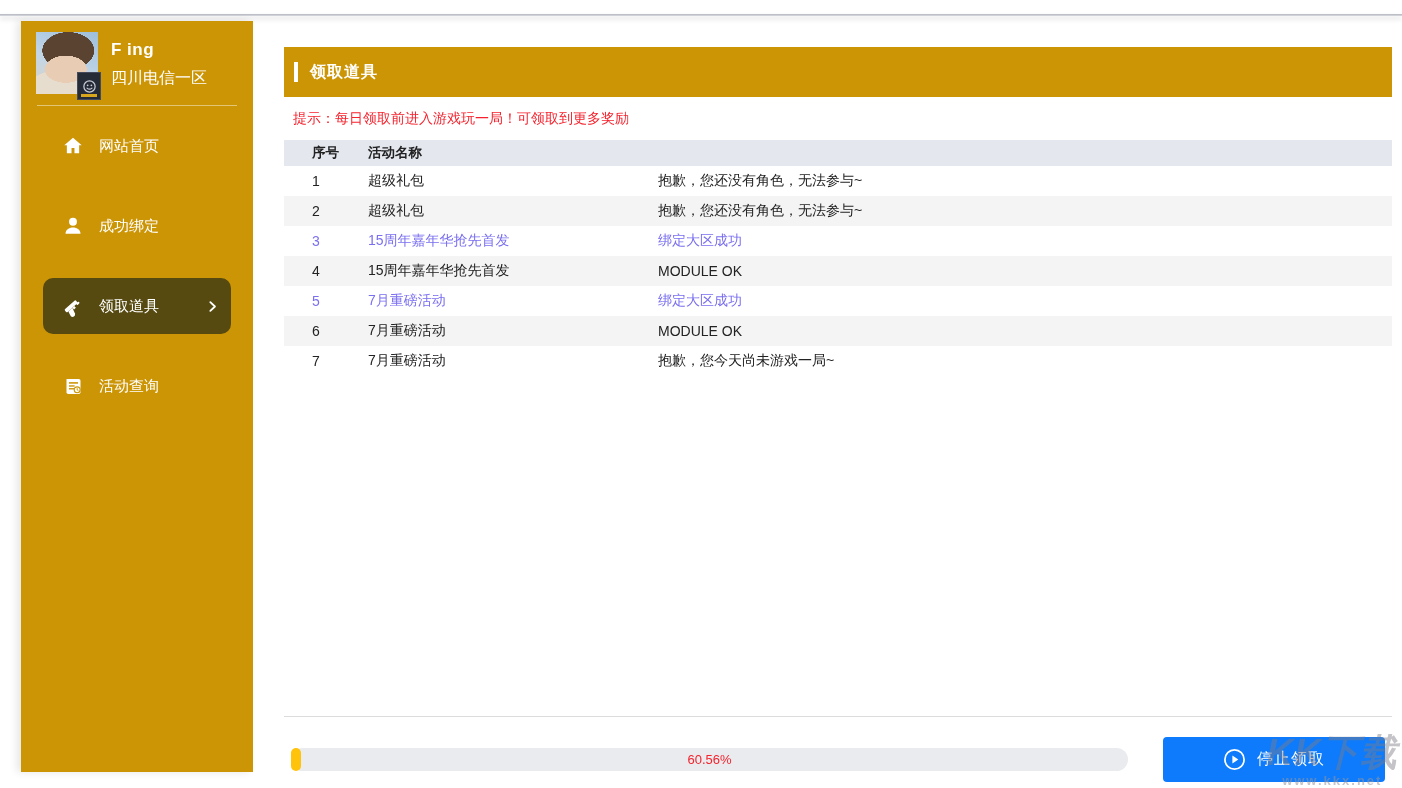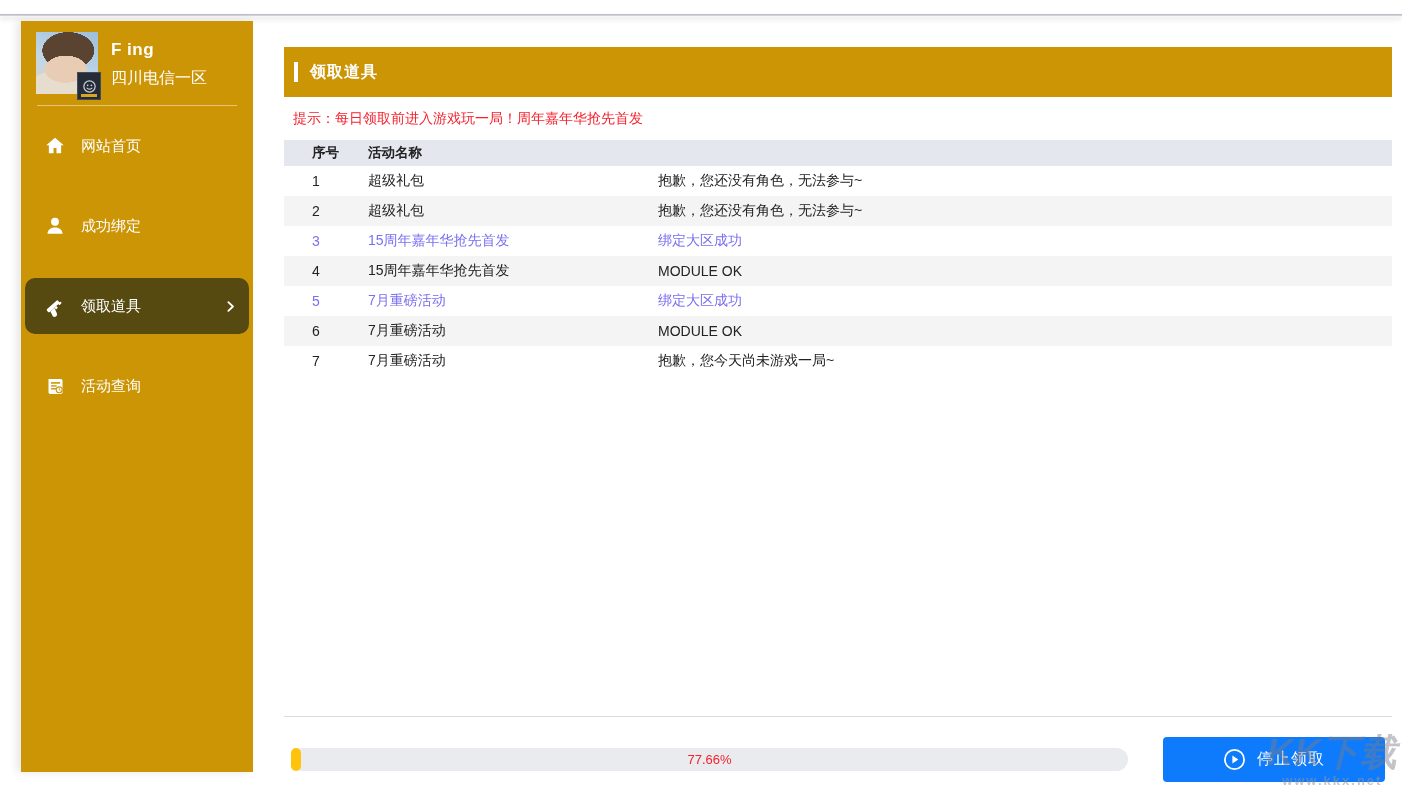--- a/index.html
+++ b/index.html
@@ -34,21 +34,21 @@
     display:flex; align-items:center; justify-content:center;
   }
   .avatar-badge::after {
     content:""; position:absolute; left:3px; right:3px; bottom:2px; height:3px;
     background:#d8a61c;
   }
   .profile-name { position:absolute; left:90px; top:19px; font-size:17px; font-weight:bold; letter-spacing:.5px; }
   .profile-region { position:absolute; left:90px; top:47px; font-size:16px; }
   .sidebar-divider { position:absolute; top:84px; left:16px; right:16px; height:0; border-top:1px solid rgba(255,255,255,.45); }
   .menu { position:absolute; top:85px; left:0; right:0; }
-  .menu-item { height:80px; padding:0 4px; display:flex; align-items:center; cursor:pointer; }
+  .menu-item { height:80px; padding:0 22px; display:flex; align-items:center; cursor:pointer; }
   .menu-pill {
     display:flex; align-items:center; width:100%; height:100%;
     padding-left:18px; border-radius:10px; gap:14px; font-size:15px;
   }
   .menu-item.active .menu-pill { height:56px; background:#564a11; }
   .menu-icon { width:24px; height:24px; display:flex; align-items:center; justify-content:center; flex:none; }
   .menu-chevron { margin-left:auto; padding-right:12px; display:flex; align-items:center; }
   
   .main-header {
     position:absolute; left:284px; top:47px; width:1108px; height:50px;
@@ -174,21 +174,21 @@
         </div>
       </div>
     </div>
 </div>
 
 <div class="main-header">
   <div class="header-accent"></div>
   <div class="page-title">领取道具</div>
 </div>
 
-<div class="tip-row">提示：每日领取前进入游戏玩一局！周年嘉年华抢先首发</div>
+<div class="tip-row">提示：每日领取前进入游戏玩一局！可领取到更多奖励</div>
 
 <div class="table">
   <div class="t-row thead">
     <div class="c-index">序号</div>
     <div class="c-name">活动名称</div>
   </div>
   <div id="table-body">
       <div class="t-row">
         <div class="c-index">1</div>
         <div class="c-name">超级礼包</div>
@@ -224,21 +224,21 @@
         <div class="c-name">7月重磅活动</div>
         <div class="c-result">抱歉，您今天尚未游戏一局~</div>
       </div>
     </div>
 </div>
 
 <div class="footer-divider"></div>
 
 <div class="progress-track">
   <div class="progress-fill" id="progress-fill" style="width: 1.22%;"></div>
-  <div class="progress-label">77.66%</div>
+  <div class="progress-label">60.56%</div>
 </div>
 
 <button class="stop-button">
   <svg width="23" height="23" viewBox="0 0 24 24">
     <circle cx="12" cy="12" r="10" fill="none" stroke="#fff" stroke-width="1.8"></circle>
     <path d="M9.8 7.8l6.2 4.2-6.2 4.2z" fill="#fff"></path>
   </svg>
   <span>停止领取</span>
 </button>
 

